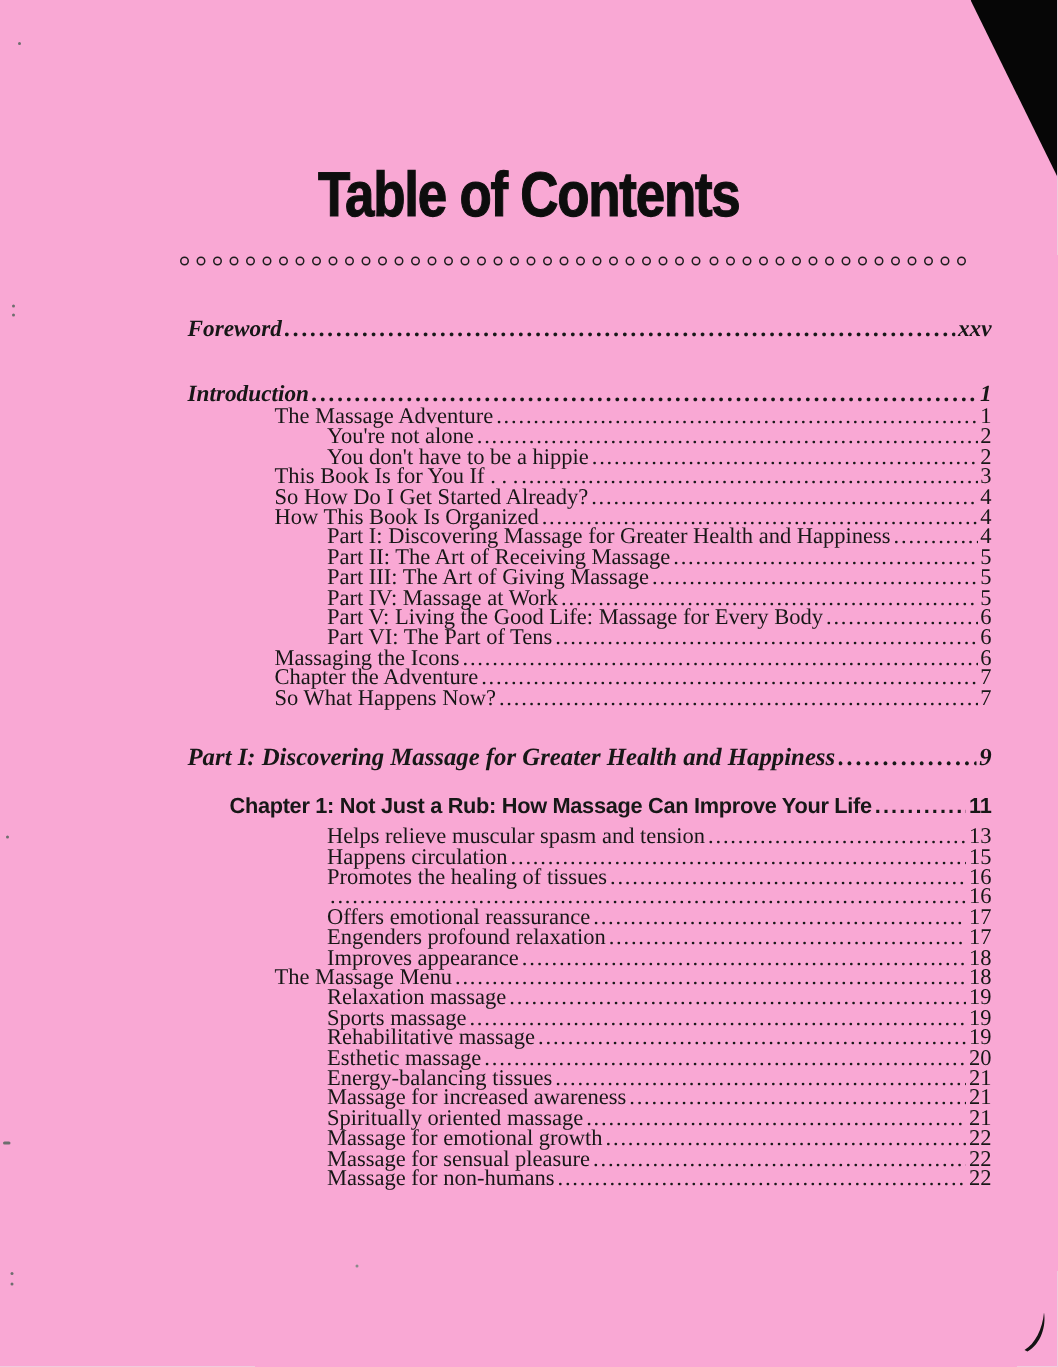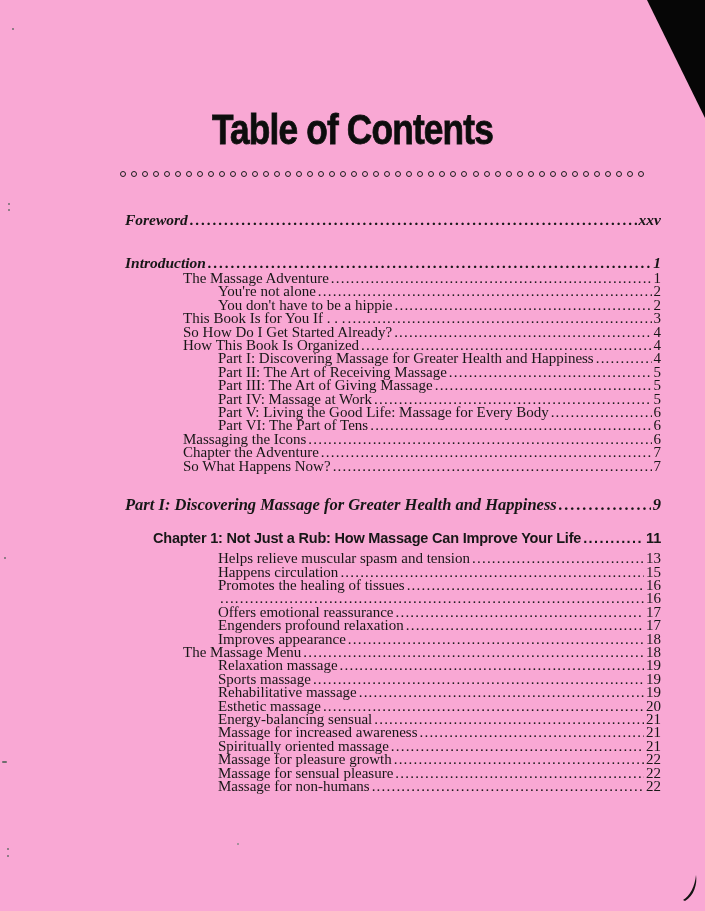--- a/index.html
+++ b/index.html
@@ -315,36 +315,36 @@
         <span class="toc-label">Rehabilitative massage</span>
         <span class="toc-dots"></span>
         <span class="toc-page">19</span>
       </div>
       <div class="toc-row e-l2">
         <span class="toc-label">Esthetic massage</span>
         <span class="toc-dots"></span>
         <span class="toc-page">20</span>
       </div>
       <div class="toc-row e-l2">
-        <span class="toc-label">Energy-balancing sensual</span>
+        <span class="toc-label">Energy-balancing tissues</span>
         <span class="toc-dots"></span>
         <span class="toc-page">21</span>
       </div>
       <div class="toc-row e-l2">
         <span class="toc-label">Massage for increased awareness</span>
         <span class="toc-dots"></span>
         <span class="toc-page">21</span>
       </div>
       <div class="toc-row e-l2">
         <span class="toc-label">Spiritually oriented massage</span>
         <span class="toc-dots"></span>
         <span class="toc-page">21</span>
       </div>
       <div class="toc-row e-l2">
-        <span class="toc-label">Massage for pleasure growth</span>
+        <span class="toc-label">Massage for emotional growth</span>
         <span class="toc-dots"></span>
         <span class="toc-page">22</span>
       </div>
       <div class="toc-row e-l2">
         <span class="toc-label">Massage for sensual pleasure</span>
         <span class="toc-dots"></span>
         <span class="toc-page">22</span>
       </div>
       <div class="toc-row e-l2">
         <span class="toc-label">Massage for non-humans</span>

